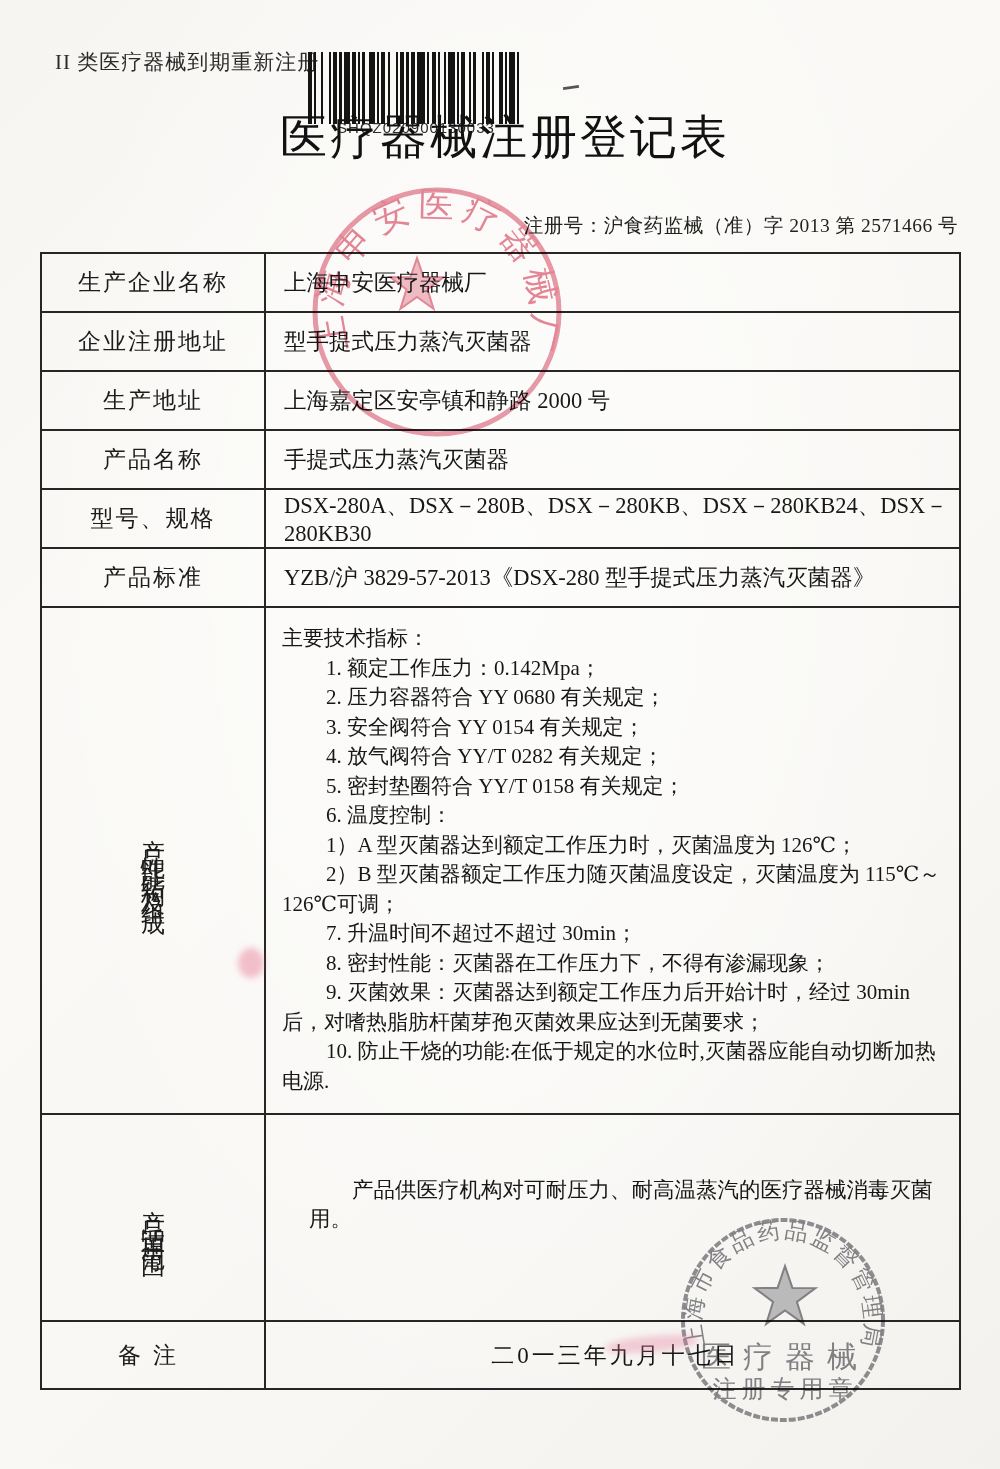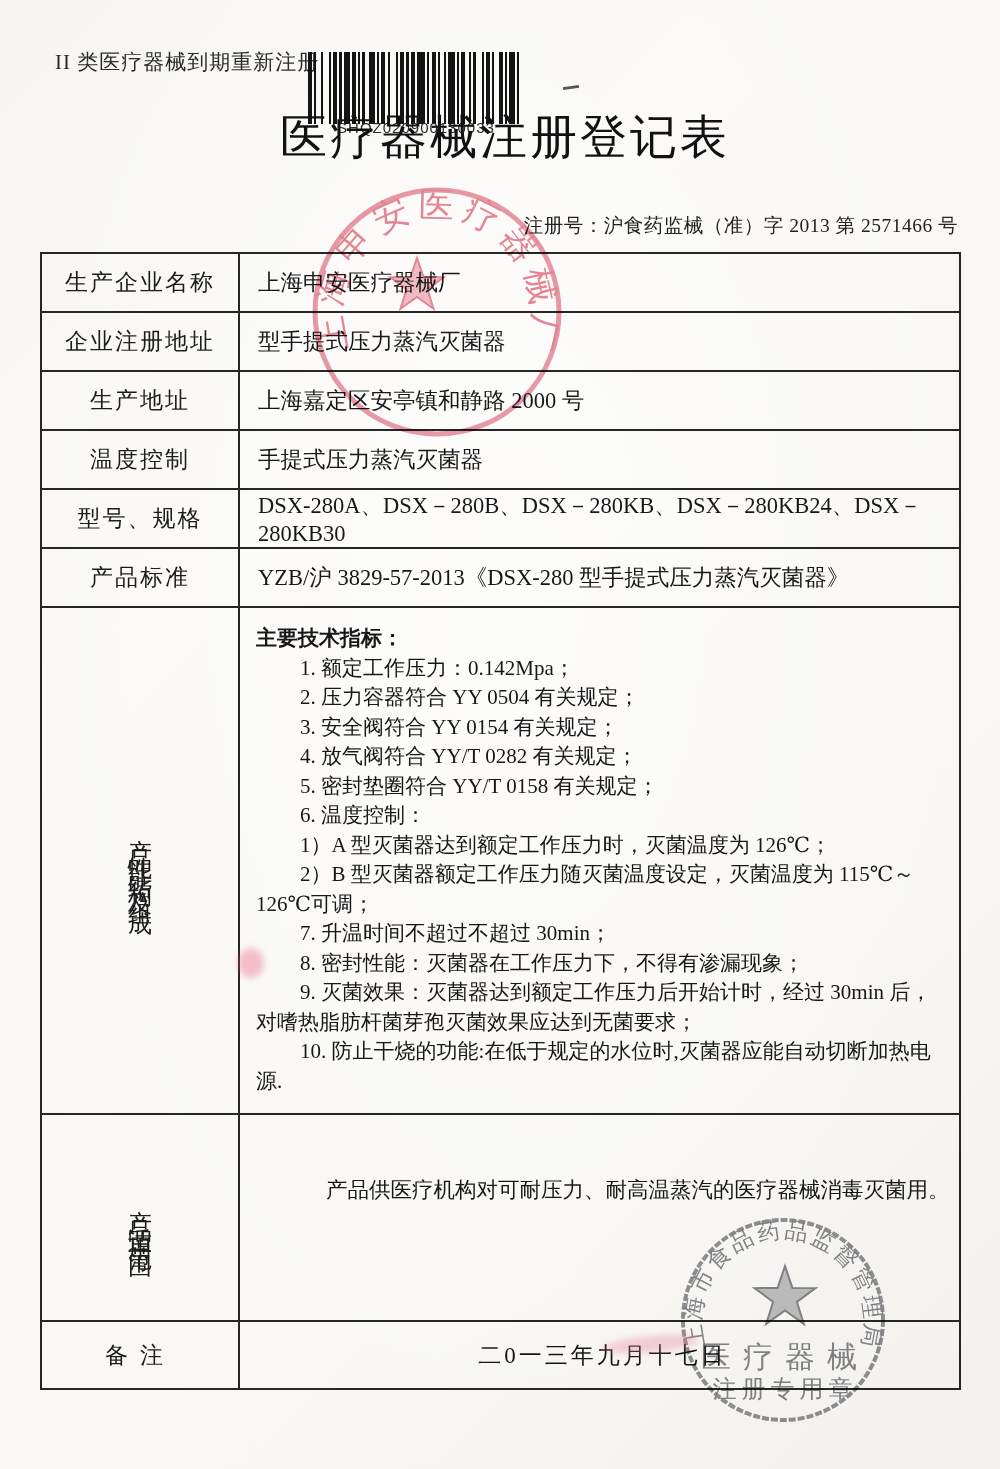--- a/index.html
+++ b/index.html
@@ -33,42 +33,42 @@
   }
   
   .table {
     position:absolute; left:40px; top:252px; width:921px; height:1138px;
     border:2px solid #262626; box-sizing:border-box;
     display:flex; flex-direction:column;
   }
   .row { display:flex; border-bottom:2px solid #262626; box-sizing:border-box; }
   .row:last-child { border-bottom:none; }
   .cell-label {
-    width:198px; border-right:2px solid #262626; box-sizing:border-box;
+    width:224px; border-right:2px solid #262626; box-sizing:border-box;
     display:flex; align-items:center; justify-content:center;
     font-size:23px; letter-spacing:2px; color:#1c1c1c;
   }
   .cell-value {
     flex:1; display:flex; align-items:center;
     padding-left:18px; font-size:22.5px; color:#171717;
   }
   .r-short { height:59px; }
   .r-perf { height:507px; }
   .r-scope { height:207px; }
   .r-remarks { flex:1; }
   .vlabel {
     writing-mode:vertical-rl; text-orientation:upright;
     letter-spacing:9px; font-size:24px;
   }
   .perf-content {
     display:block; padding:16px 14px 0 16px; font-size:21px; line-height:29.5px;
     align-items:flex-start;
   }
   .spec-line { text-indent:2.1em; }
-  .spec-intro { text-indent:0;font-weight:bold; }
+  .spec-intro { text-indent:0; }
   .scope-content { align-items:flex-start; padding-top:60px;padding-left:43px; }
   .scope-text { text-indent:2em; font-size:21.5px; }
   .remarks-value { justify-content:center; padding-right:28px;padding-left:34px; }
   .date-text { font-size:23px; letter-spacing:3px; color:#151515; }
   
   .stamp { position:absolute; mix-blend-mode:multiply; pointer-events:none; }
   .stamp-red { left:307px; top:182px; width:260px; height:260px; opacity:0.72; }
   .stamp-gray { left:668px; top:1205px; width:230px; height:230px; opacity:0.8; }
   .smudge { position:absolute; border-radius:50%; filter:blur(3px); pointer-events:none; }
   .smudge-a { left:238px; top:948px; width:26px; height:30px; background:rgba(228,95,130,0.38); }
@@ -171,42 +171,42 @@
       <div class="cell-label">企业注册地址</div>
       <div class="cell-value">型手提式压力蒸汽灭菌器</div>
     </div>
 
     <div class="row r-short">
       <div class="cell-label">生产地址</div>
       <div class="cell-value">上海嘉定区安亭镇和静路 2000 号</div>
     </div>
 
     <div class="row r-short">
-      <div class="cell-label">温度控制</div>
+      <div class="cell-label">产品名称</div>
       <div class="cell-value">手提式压力蒸汽灭菌器</div>
     </div>
 
     <div class="row r-short">
       <div class="cell-label">型号、规格</div>
       <div class="cell-value">DSX-280A、DSX－280B、DSX－280KB、DSX－280KB24、DSX－280KB30</div>
     </div>
 
     <div class="row r-short">
       <div class="cell-label">产品标准</div>
       <div class="cell-value">YZB/沪 3829-57-2013《DSX-280 型手提式压力蒸汽灭菌器》</div>
     </div>
 
     <div class="row r-perf">
       <div class="cell-label">
         <span class="vlabel">产品性能结构及组成</span>
       </div>
       <div class="cell-value perf-content">
         <div class="spec-intro">主要技术指标：</div>
         <div class="spec-line">1. 额定工作压力：0.142Mpa；</div>
-        <div class="spec-line">2. 压力容器符合 YY 0504 有关规定；</div>
+        <div class="spec-line">2. 压力容器符合 YY 0680 有关规定；</div>
         <div class="spec-line">3. 安全阀符合 YY 0154 有关规定；</div>
         <div class="spec-line">4. 放气阀符合 YY/T 0282 有关规定；</div>
         <div class="spec-line">5. 密封垫圈符合 YY/T 0158 有关规定；</div>
         <div class="spec-line">6. 温度控制：</div>
         <div class="spec-line">1）A 型灭菌器达到额定工作压力时，灭菌温度为 126℃；</div>
         <div class="spec-line">2）B 型灭菌器额定工作压力随灭菌温度设定，灭菌温度为 115℃～126℃可调；</div>
         <div class="spec-line">7. 升温时间不超过不超过 30min；</div>
         <div class="spec-line">8. 密封性能：灭菌器在工作压力下，不得有渗漏现象；</div>
         <div class="spec-line">9. 灭菌效果：灭菌器达到额定工作压力后开始计时，经过 30min 后，对嗜热脂肪杆菌芽孢灭菌效果应达到无菌要求；</div>
         <div class="spec-line">10. 防止干烧的功能:在低于规定的水位时,灭菌器应能自动切断加热电源.</div>

